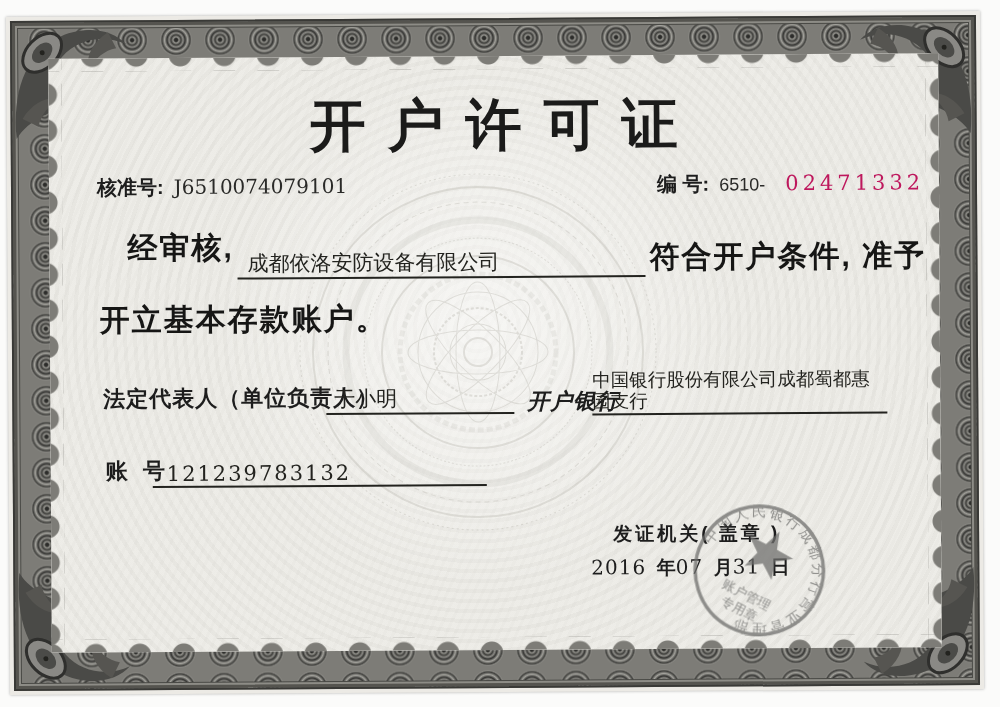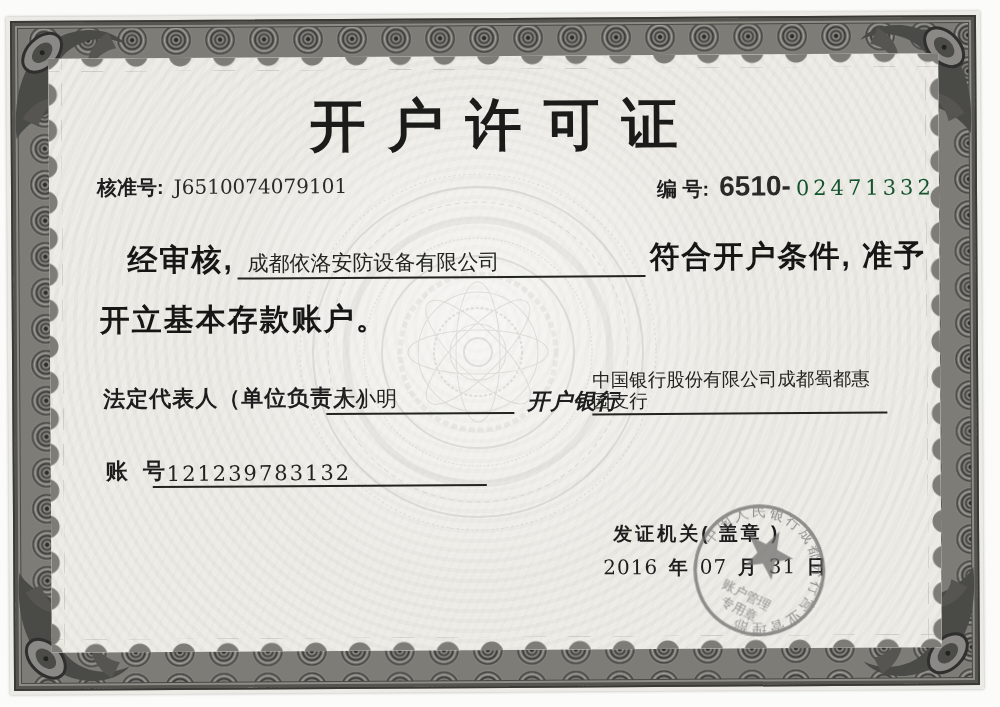--- a/index.html
+++ b/index.html
@@ -58,35 +58,35 @@
   .abs { position:absolute; color:#1d1d1d; }
   .hei { font-family:"Liberation Sans","DejaVu Sans",sans-serif; }
   .song { font-family:"DejaVu Serif","Liberation Serif",serif; }
 
   .title { left:0; right:0; top:74px; text-align:center;
     font-family:"DejaVu Serif","Liberation Serif",serif; font-weight:700;
     font-size:56px; letter-spacing:22px; text-indent:22px; color:#1b1b1a; }
 
   .meta { font-size:20px; font-weight:700; white-space:pre; }
   .meta .val { font-weight:400; font-size:20px; margin-left:10px; color:#2a2a28; }
-  .serial-num { font-weight:400; font-size:21px; letter-spacing:4px; color:#14532d; margin-left:5px; }
+  .serial-num { font-weight:400; font-size:21px; letter-spacing:4px; color:#be185d; margin-left:20px; }
 
   .big { font-size:30px; font-weight:700; letter-spacing:2px; color:#161615; }
 
   .fill-line { border-bottom:2px solid #23231f; display:flex; align-items:flex-end; }
   .fill-line .song { font-size:21px; color:#23231f; }
 
   .label-md { font-size:22px; font-weight:700; letter-spacing:1px; }
 
   .bank-value { font-size:18.5px; line-height:21px; color:#23231f;
     border-bottom:2px solid #23231f; padding-bottom:2px; }
 
   .issuer { font-size:19px; font-weight:700; letter-spacing:3px; }
   .date-row { font-size:19px; font-weight:700; white-space:pre; }
-  .date-row .num { font-family:"DejaVu Serif","Liberation Serif",serif; font-weight:400; font-size:20px; letter-spacing:1px;margin-left:12px; }
+  .date-row .num { font-family:"DejaVu Serif","Liberation Serif",serif; font-weight:400; font-size:20px; letter-spacing:1px; }
 
   .stamp { position:absolute; left:660px; top:468px; opacity:.74; filter:blur(.3px); }
 </style>
 </head>
 <body>
 
 <div class="scan">
   <div class="certificate">
 
     <div class="band"></div>
@@ -152,23 +152,23 @@
         <ellipse cx="190" cy="190" rx="22" ry="70" transform="rotate(45 190 190)"></ellipse>
         <ellipse cx="190" cy="190" rx="22" ry="70" transform="rotate(90 190 190)"></ellipse>
         <ellipse cx="190" cy="190" rx="22" ry="70" transform="rotate(135 190 190)"></ellipse>
       </g>
     </svg>
 
     <div class="abs title">开户许可证</div>
 
     <div class="abs meta hei" style="left:90px; top:158px;"><span>核准号:</span><span class="val song">J6510074079101</span></div>
 
-    <div class="abs meta hei" style="left:650px; top:158px;"><span>编 号:</span><span class="val hei" style="font-weight:700; font-size:28px;">6510-</span><span class="serial-num song">02471332</span></div>
-
-    <div class="abs big hei" style="left:120px; top:224px;">经审核,</div>
+    <div class="abs meta hei" style="left:650px; top:158px;"><span>编 号:</span><span class="val hei" style="font-weight:400; font-size:18px;">6510-</span><span class="serial-num song">02471332</span></div>
+
+    <div class="abs big hei" style="left:120px; top:212px;">经审核,</div>
     <div class="abs fill-line" style="left:230px; top:222px; width:408px; height:42px;">
       <span class="song" style="padding-left:10px;">成都依洛安防设备有限公司</span>
     </div>
     <div class="abs big hei" style="left:642px; top:224px;">符合开户条件, 准予</div>
     <div class="abs big hei" style="left:92px; top:284px;">开立基本存款账户。</div>
 
     <div class="abs label-md hei" style="left:95px; top:368px;">法定代表人（单位负责人）</div>
     <div class="abs fill-line" style="left:318px; top:354px; width:188px; height:46px;">
       <span class="song" style="padding-left:8px;text-align:center;">于小明</span>
     </div>

